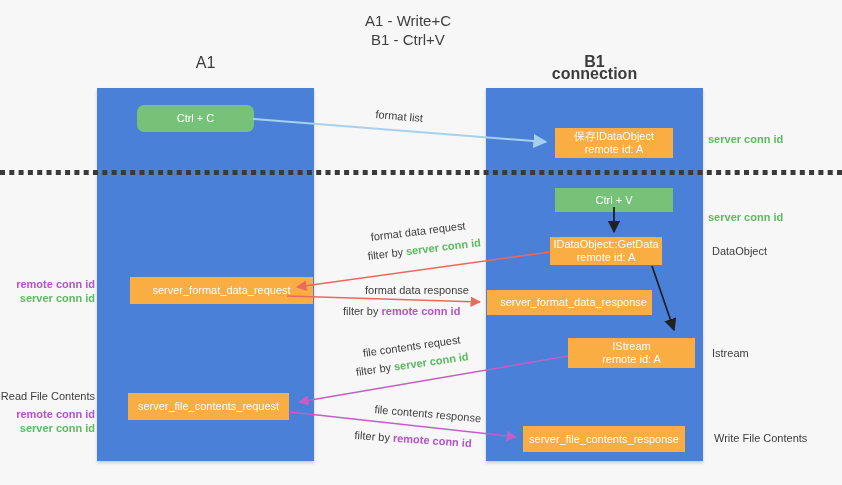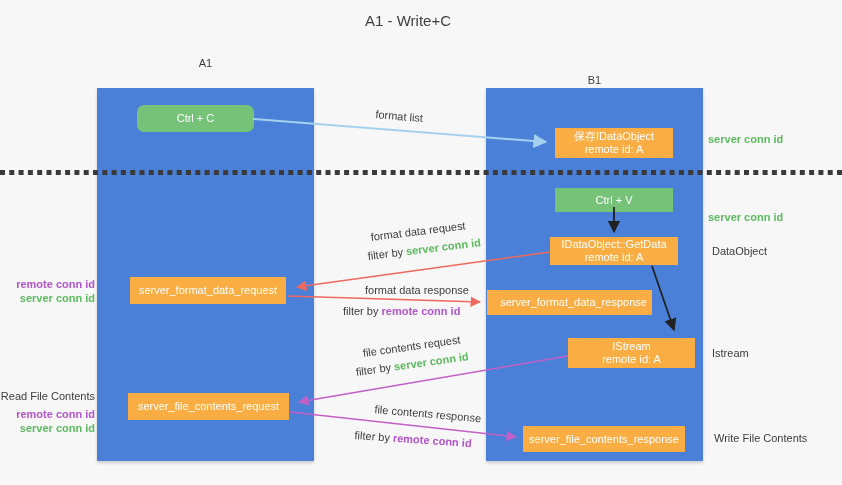--- a/index.html
+++ b/index.html
@@ -2,21 +2,21 @@
 <html style="--lane_blue: #4a80d8; --node_orange: #f9ad42; --node_green: #76c279; --arrow_blue: #a6d1ee; --arrow_red: #ed685d; --arrow_purple: #c35fc7; --arrow_black: #212121; --text_green: #5cba5f; --text_purple: #b254cb; --text_dark: #3d3d3d; --background: #f7f7f7;"><head>
 <meta charset="utf-8">
 <style>
   html,body{margin:0;padding:0;}
   body{background:#f7f7f7;font-family:"Liberation Sans","DejaVu Sans",sans-serif;}
   .canvas{position:relative;width:842px;height:485px;background:var(--background,#f7f7f7);overflow:hidden;}
 
   .title{position:absolute;left:298px;top:11px;width:220px;text-align:center;
          font-size:15px;line-height:19px;color:#3f3f3f;}
 
-  .lane-header{position:absolute;width:217px;text-align:center;font-size:11px;line-height:12px;color:#3c3c3c;}
+  .lane-header{position:absolute;width:217px;text-align:center;font-size:16px;line-height:12px;color:#3c3c3c;}
   .lane{position:absolute;top:88px;width:217px;height:373px;background:var(--lane_blue);
         box-shadow:0 2px 3px rgba(0,0,0,0.18);}
 
   .node{position:absolute;display:flex;flex-direction:column;align-items:center;justify-content:center;
         color:#ffffff;font-size:11px;line-height:13px;text-align:center;white-space:nowrap;z-index:4;}
   .node.orange{background:var(--node_orange);}
   .node.green{background:var(--node_green);}
 
   svg.overlay{position:absolute;left:0;top:0;z-index:5;pointer-events:none;}
   .a-blue{stroke:var(--arrow_blue);stroke-width:2;}
@@ -41,52 +41,53 @@
   .left-stack .green{color:var(--text_green);font-weight:bold;}
   .left-stack .dark{color:var(--text_dark);}
 </style>
 </head>
 <body>
 
 <div class="canvas">
 
   <div class="title">
     <div>A1 - Write+C</div>
+    <div>B1 - Ctrl+V</div>
   </div>
 
   <div class="lane-header" style="left:97px;top:57px;">
     <div>A1</div>
   </div>
-  <div class="lane-header" style="left:486px;top:74px;">
+  <div class="lane-header" style="left:486px;top:56px;font-weight:bold;">
     <div>B1</div>
     <div>connection</div>
   </div>
 
   <div class="lane" style="left:97px;"></div>
   <div class="lane" style="left:486px;"></div>
 
   <div class="node green" style="left:137px;top:105px;width:117px;height:27px;border-radius:7px;">
     <div>Ctrl + C</div>
   </div>
 
   <div class="node orange" style="left:555px;top:128px;width:118px;height:30px;">
     <div>保存IDataObject</div>
     <div>remote id: A</div>
   </div>
 
   <div class="node green" style="left:555px;top:188px;width:118px;height:24px;">
     <div>Ctrl + V</div>
   </div>
 
-  <div class="node orange" style="left:550px;top:237px;width:128px;height:28px;">
+  <div class="node orange" style="left:550px;top:237px;width:112px;height:28px;">
     <div>IDataObject::GetData</div>
     <div>remote id: A</div>
   </div>
 
-  <div class="node orange" style="left:130px;top:277px;width:156px;height:27px;">
+  <div class="node orange" style="left:130px;top:277px;width:183px;height:27px;">
     <div>server_format_data_request</div>
   </div>
 
   <div class="node orange" style="left:487px;top:290px;width:157px;height:25px;padding-left:8px;">
     <div>server_format_data_response</div>
   </div>
 
   <div class="node orange" style="left:568px;top:338px;width:127px;height:30px;">
     <div>IStream</div>
     <div>remote id: A</div>

